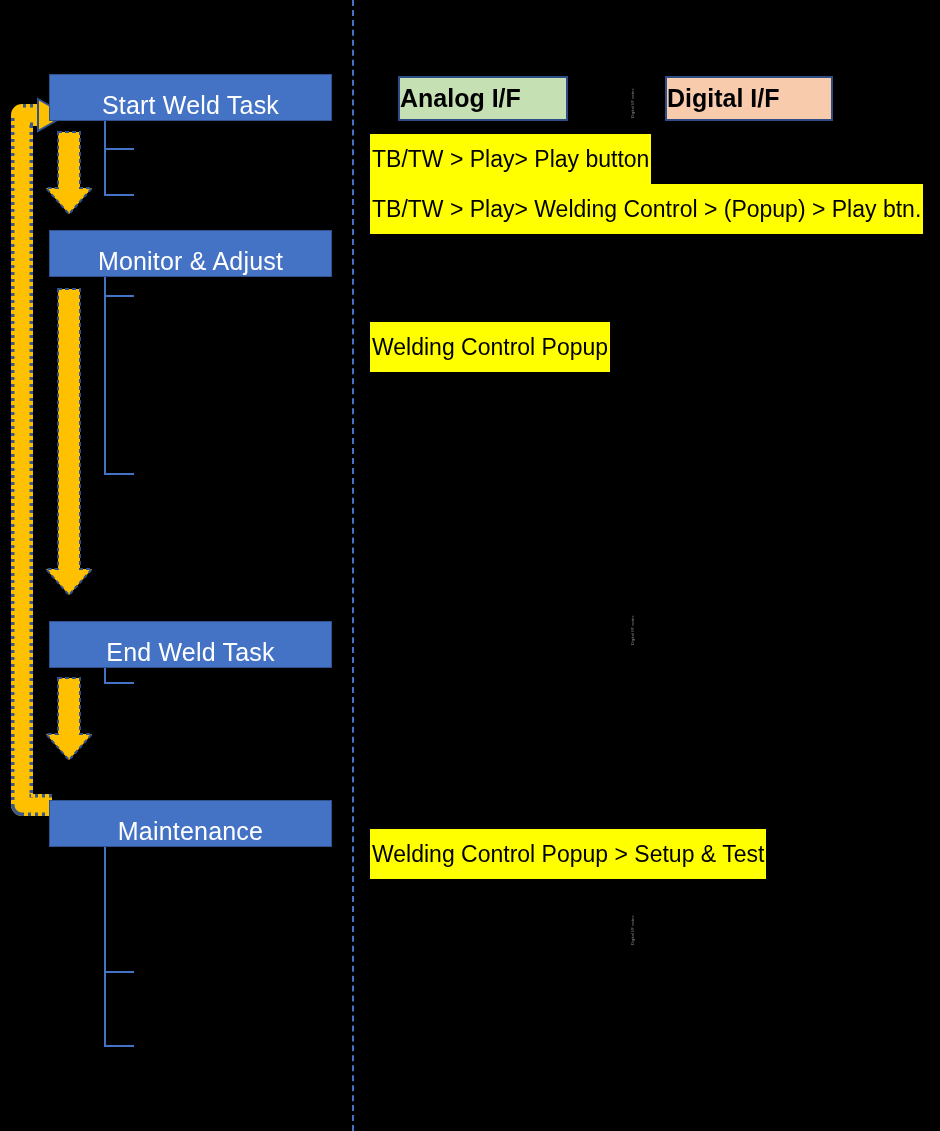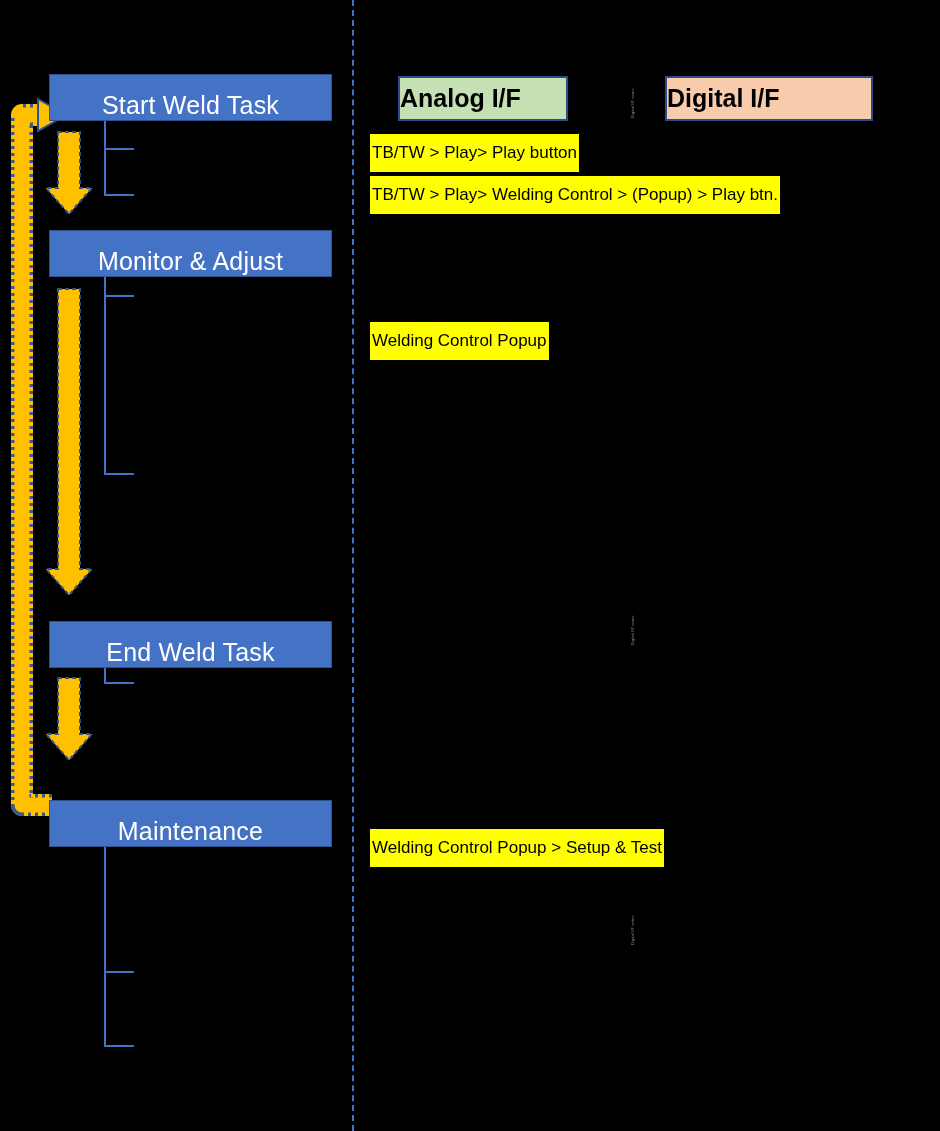--- a/index.html
+++ b/index.html
@@ -14,22 +14,22 @@
         letter-spacing:.2px;}
 
   
   .legend{position:absolute;box-sizing:border-box;border:2px solid #2E4C87;
           display:flex;align-items:center;justify-content:flex-start;
           color:#000;font-size:25px;font-weight:bold;}
   .legend.analog{background:#C5E0B3;}
   .legend.digital{background:#F8CBAD;}
 
   
-  .note{position:absolute;background:#FFFF00;color:#000;font-size:17px;
-        line-height:22px;white-space:nowrap;padding:8px 2px;}
+  .note{position:absolute;background:#FFFF00;color:#000;font-size:23px;
+        line-height:22px;white-space:nowrap;padding:14px 2px;}
 
   
   .vline{position:absolute;background:#4472C4;width:2px;}
   .hline{position:absolute;background:#4472C4;height:2px;}
 
   
   .dashsep{position:absolute;width:0;border-left:2px dashed #4472C4;}
 
   
   .vtext{position:absolute;color:#8c8c8c;font-size:4px;line-height:5px;
@@ -94,27 +94,27 @@
   </div>
 
   <div class="pbox" style="left:49px;top:768px;width:283px;height:47px;margin-top:32px;">
     <span>Maintenance</span>
   </div>
 
   <div class="legend analog" style="left:398px;top:76px;width:170px;height:45px;">
     <span>Analog I/F</span>
   </div>
 
-  <div class="legend digital" style="left:665px;top:76px;width:208px;height:45px;">
+  <div class="legend digital" style="left:665px;top:76px;width:168px;height:45px;">
     <span>Digital I/F</span>
   </div>
 
   <div class="note" style="left:370px;top:134px;">TB/TW &gt; Play&gt; Play button</div>
 
-  <div class="note" style="left:370px;top:176px;">TB/TW &gt; Play&gt; Welding Control &gt; (Popup) &gt; Play btn.</div>
+  <div class="note" style="left:370px;top:184px;">TB/TW &gt; Play&gt; Welding Control &gt; (Popup) &gt; Play btn.</div>
 
   <div class="note" style="left:370px;top:283px;margin-top:39px;">Welding Control Popup</div>
 
   <div class="note" style="left:370px;top:829px;">Welding Control Popup &gt; Setup &amp; Test</div>
 
   <div class="vtext" style="left:630px;top:118px;">Digital I/F notes</div>
 
   <div class="vtext" style="left:630px;top:645px;">Digital I/F notes</div>
 
   <div class="vtext" style="left:630px;top:945px;">Digital I/F notes</div>

